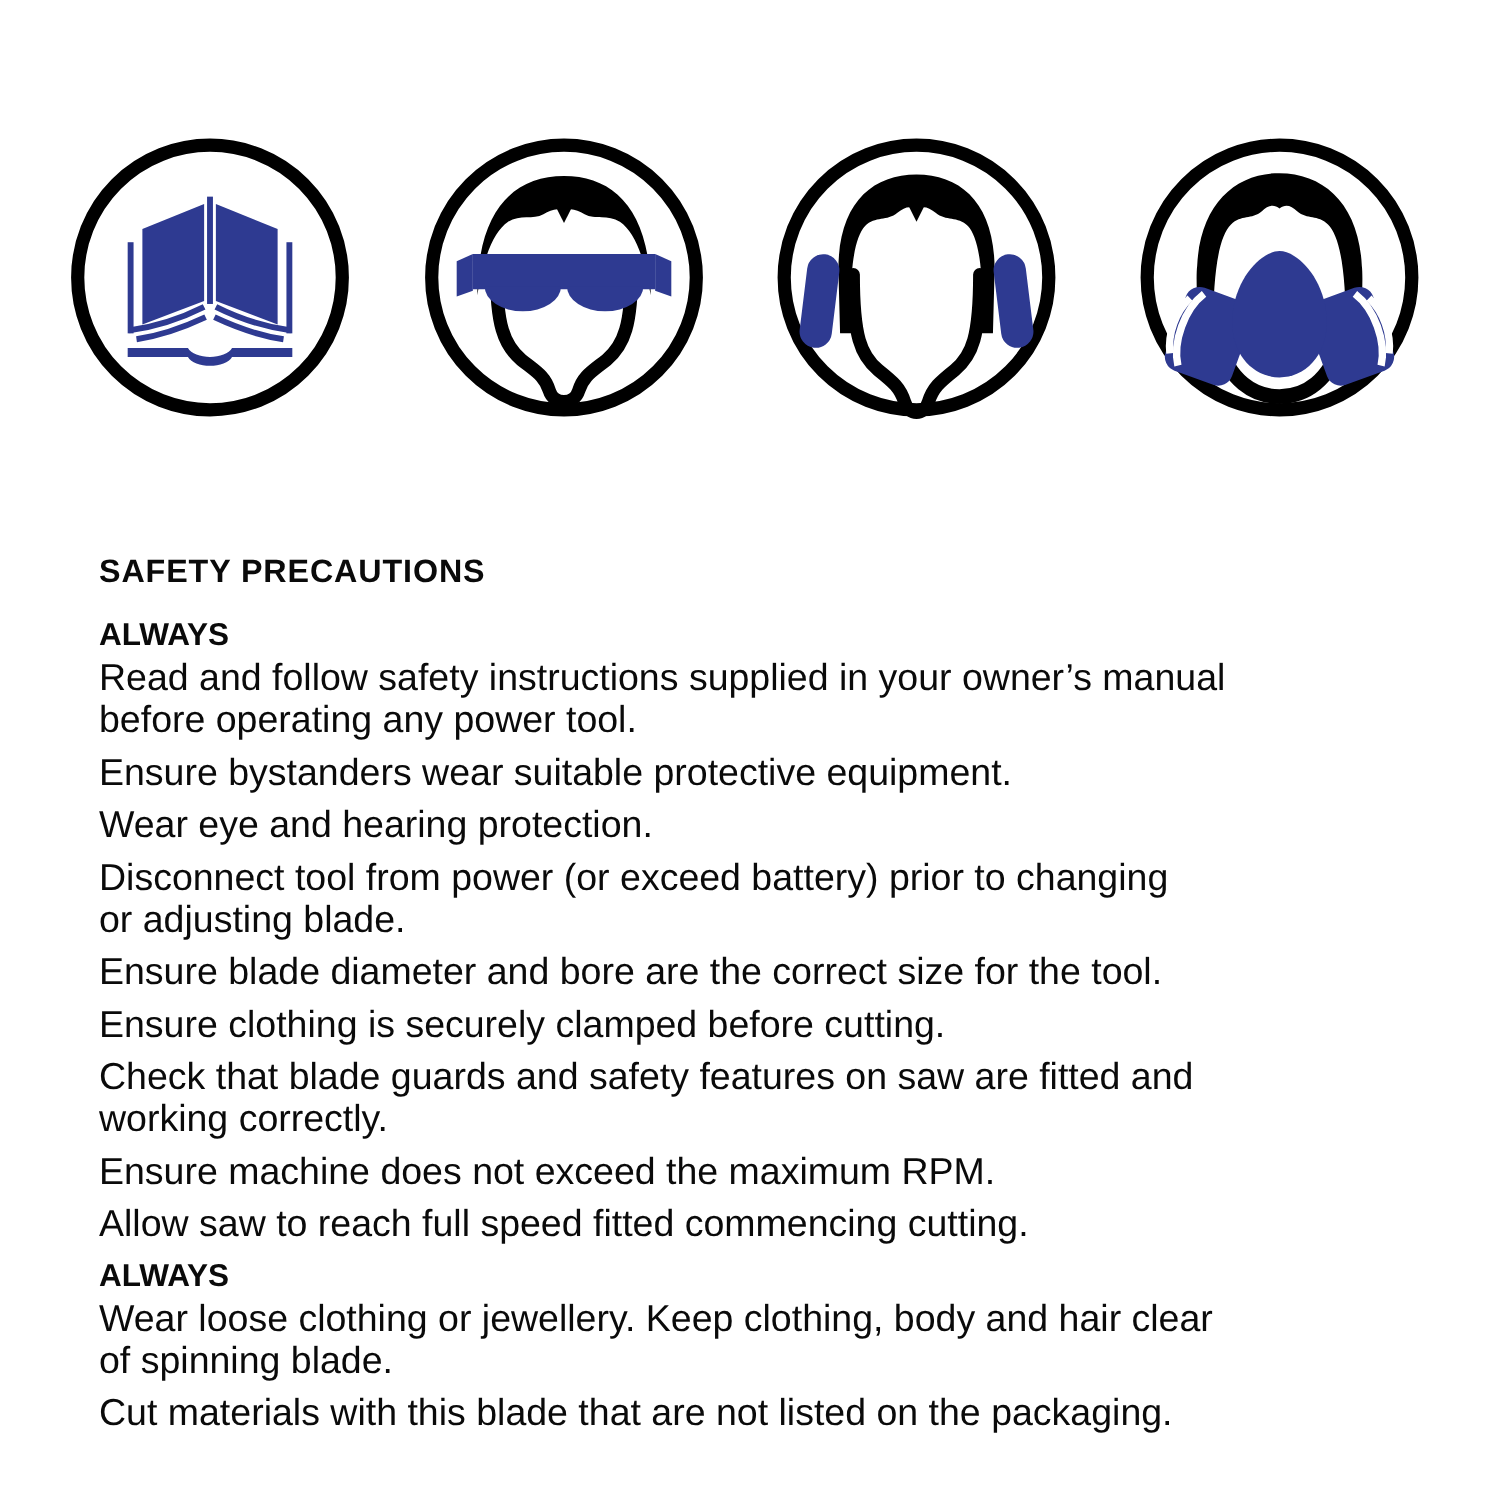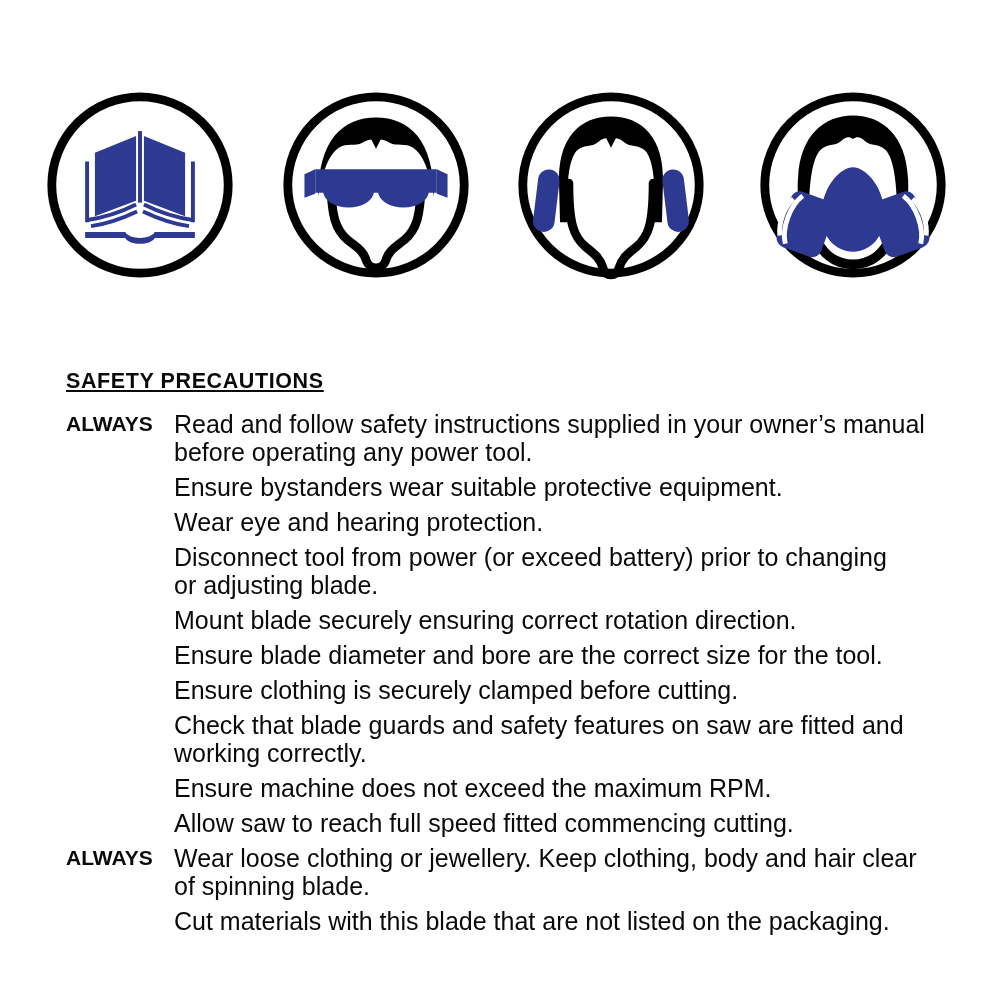--- a/index.html
+++ b/index.html
@@ -12,23 +12,23 @@
   #icon-manual { left:42px; }
   #icon-eye    { left:278px; }
   #icon-ear    { left:513px; }
   #icon-resp   { left:755px; }
   svg .b  { fill: var(--blue, #2e3a91); }
   svg .bs { stroke: var(--blue, #2e3a91); }
 
   .text-block { position:absolute; left:66px; top:368px; width:880px; }
   .heading {
     font-size:21.5px; font-weight:bold; letter-spacing:.6px;
-    margin:0 0 16px 0; line-height:26px;text-decoration:underline;
+    margin:0 0 16px 0; line-height:26px;
   }
-  .row { display:flex; margin-bottom:7px; }
+  .row { display:flex; margin-bottom:7px;flex-direction:column; }
   .row .label {
     flex:none; width:108px; font-weight:bold;
     font-size:21px; line-height:28px;
   }
   .row .item {
     width:752px; font-size:25px; line-height:28px;
     white-space:pre-line;
   }
 </style>
 </head>
@@ -121,24 +121,20 @@
     <div class="label"></div>
     <div class="item">Wear eye and hearing protection.</div>
   </div>
   <div class="row">
     <div class="label"></div>
     <div class="item">Disconnect tool from power (or exceed battery) prior to changing
 or adjusting blade.</div>
   </div>
   <div class="row">
     <div class="label"></div>
-    <div class="item">Mount blade securely ensuring correct rotation direction.</div>
-  </div>
-  <div class="row">
-    <div class="label"></div>
     <div class="item">Ensure blade diameter and bore are the correct size for the tool.</div>
   </div>
   <div class="row">
     <div class="label"></div>
     <div class="item">Ensure clothing is securely clamped before cutting.</div>
   </div>
   <div class="row">
     <div class="label"></div>
     <div class="item">Check that blade guards and safety features on saw are fitted and
 working correctly.</div>

